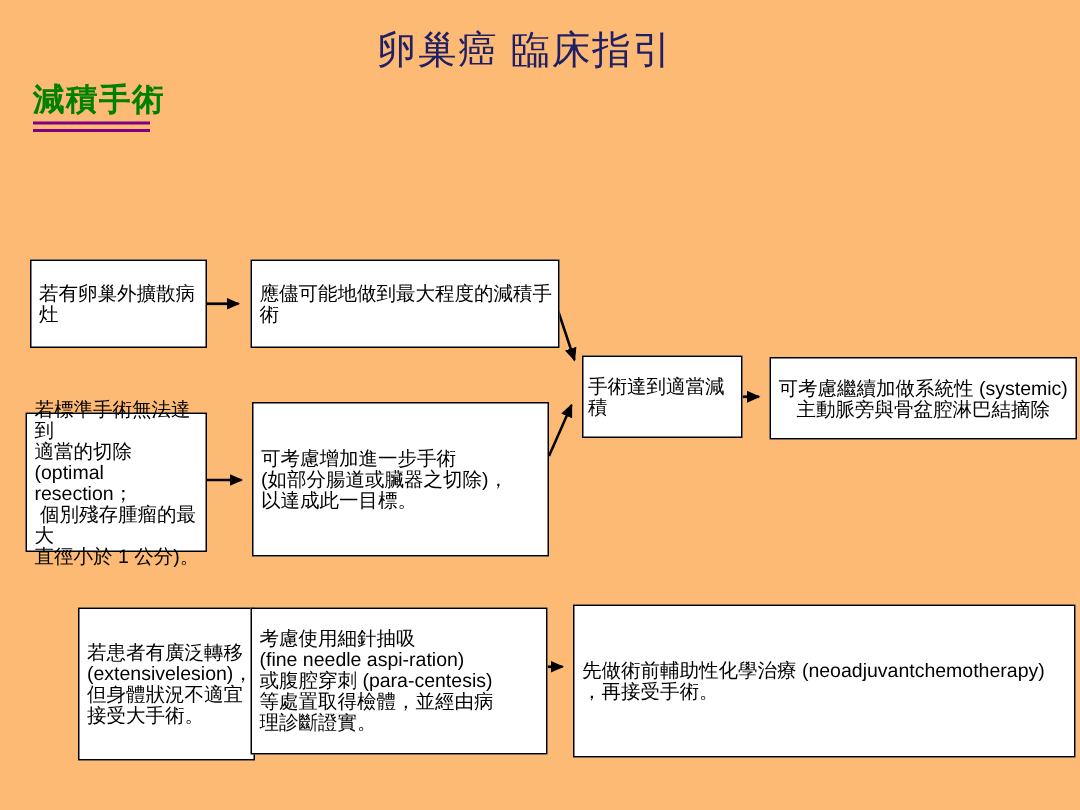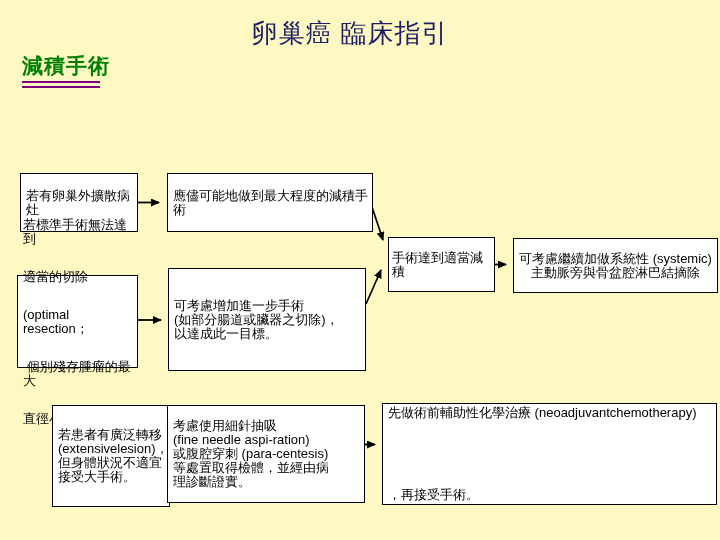--- a/index.html
+++ b/index.html
@@ -1,17 +1,17 @@
 <!DOCTYPE html>
 <html><head>
 <meta charset="utf-8">
 <style>
   html,body{margin:0;padding:0;background:#fff;}
   #slide{
-    position:relative;width:720px;height:540px;background:#fef9c3;
+    position:relative;width:720px;height:540px;background:#fdba74;
     overflow:hidden;
     font-family:"Liberation Sans","DejaVu Sans",sans-serif;
     color:#000;
   }
   #title{
     position:absolute;top:16px;left:0;width:700px;
     text-align:center;font-size:26px;letter-spacing:1px;
     color:#1F1F66;font-weight:500;
   }
   #heading{
@@ -25,27 +25,27 @@
   #underline2{top:86px;}
   .box{
     position:absolute;border:1.5px solid #000;background:#fff;
     box-sizing:border-box;display:flex;flex-direction:column;justify-content:center;
     font-size:13px;line-height:14px;padding:2px 3px 2px 5px;
   }
   .box .ln{white-space:pre-wrap;}
   .center{align-items:center;padding-left:3px;}
   #boxA{left:20px;top:173px;width:118px;height:59px;}
   #boxB{left:167px;top:173px;width:206px;height:59px;}
-  #boxC{left:17px;top:275px;width:121px;height:93px;gap:24px;}
+  #boxC{left:17px;top:275px;width:121px;height:93px;}
   #boxD{left:168px;top:268px;width:198px;height:103px;}
   #boxE{left:388px;top:237px;width:107px;height:55px;}
   #boxF{left:513px;top:238px;width:205px;height:55px;}
   #boxG{left:20px;top:405px;width:118px;height:102px;margin-left:32px;}
   #boxH{left:167px;top:405px;width:198px;height:98px;}
-  #boxI{left:382px;top:403px;width:335px;height:102px;justify-content:space-between;}
+  #boxI{left:382px;top:403px;width:335px;height:102px;}
   #arrows{position:absolute;left:0;top:0;width:720px;height:540px;pointer-events:none;}
 </style>
 </head>
 <body>
 
 <div id="slide">
 
   <div id="title">卵巢癌 臨床指引</div>
 
   <div id="heading">減積手術</div>

